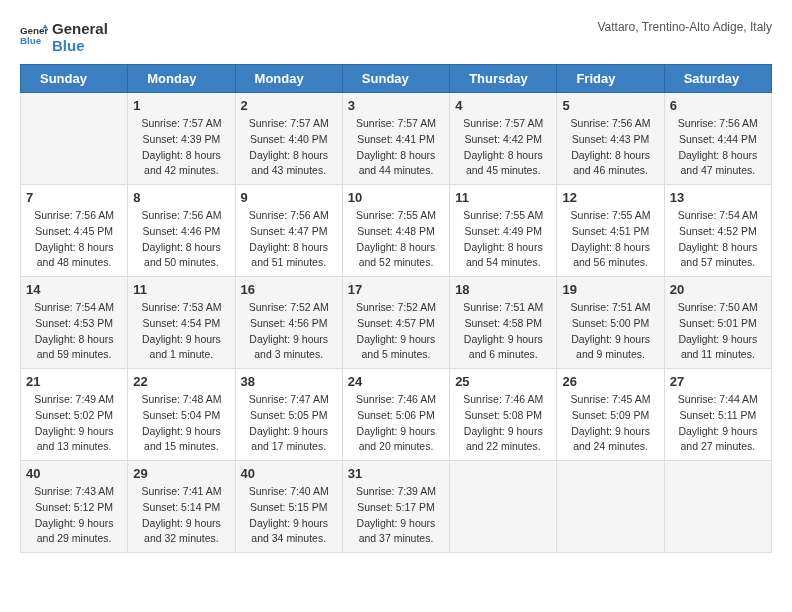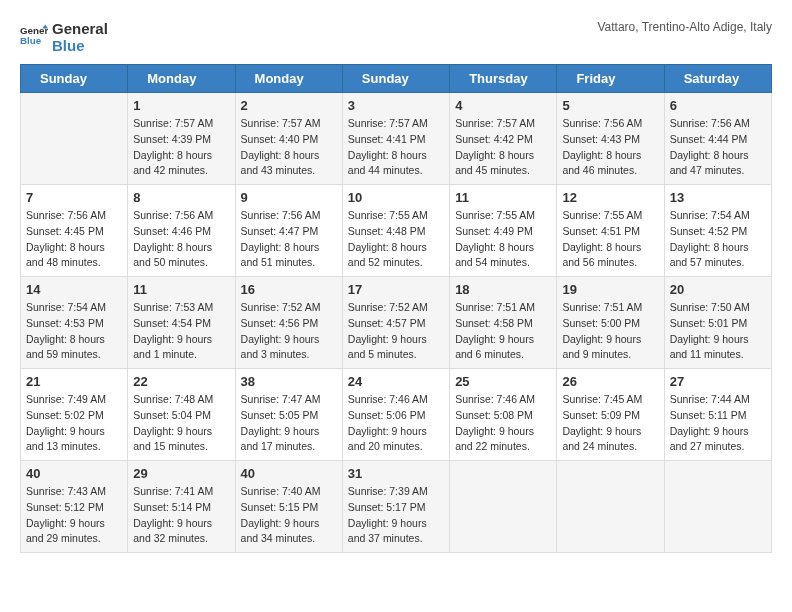--- a/index.html
+++ b/index.html
@@ -72,20 +72,21 @@
     .day-number {
       font-weight: bold;
       font-size: 13px;
       color: #333;
       margin-bottom: 3px;
     }
     .day-info {
       font-size: 10.5px;
       color: #333;
       line-height: 1.5;
+      text-align: center;
     }
     .empty-cell {
       background-color: inherit;
     }
   </style>
 </head>
 <body>
 
 <div class="header-area">
   <div class="logo">

